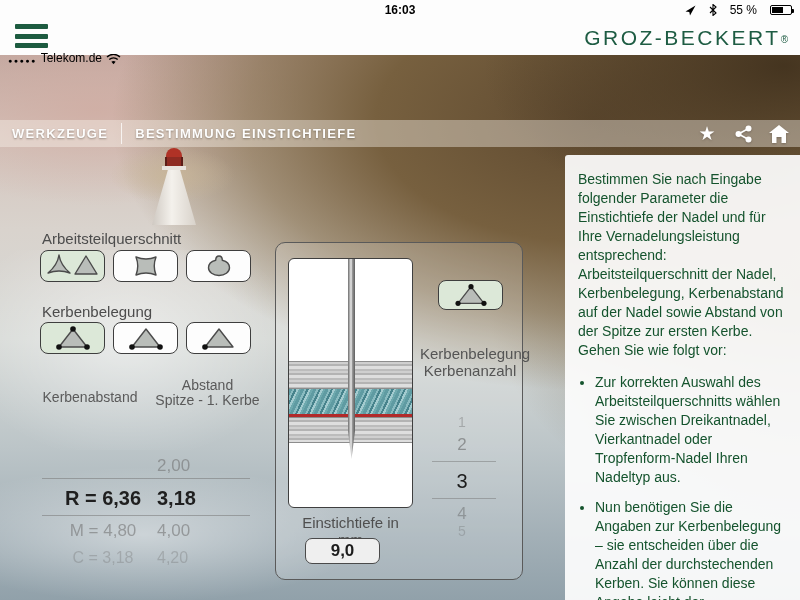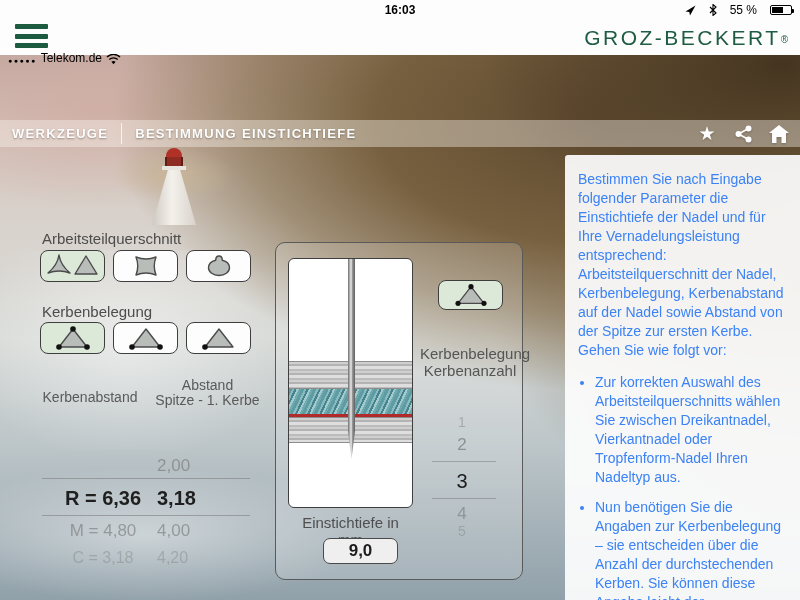--- a/index.html
+++ b/index.html
@@ -81,24 +81,24 @@
   #needle-shaft { position:absolute; left:59px; top:0; width:7px; height:172px; background:linear-gradient(90deg,#6c6c6c,#ededed 45%,#9c9c9c 60%,#5e5e5e); z-index:3; }
   #needle-tip { position:absolute; left:59px; top:172px; width:7px; height:28px; background:linear-gradient(90deg,#6c6c6c,#ededed 45%,#9c9c9c 60%,#5e5e5e); clip-path:polygon(0 0,100% 0,50% 100%); z-index:3; }
 
   #sel-notch-btn { left:438px; top:280px; width:65px; height:30px; z-index:12; }
   #count-label { left:420px; top:345px; width:100px; text-align:center; color:#555; font-size:15px; line-height:17px; z-index:12; }
   .count-opt { position:absolute; left:432px; width:60px; text-align:center; color:#555; z-index:12; cursor:pointer; }
   .count-line { position:absolute; left:432px; width:64px; height:1px; background:rgba(120,120,120,0.5); z-index:12; }
   #count-3 { color:#1c1c1c; font-size:20px; font-weight:500; }
 
   #depth-label { left:288px; top:514px; width:125px; text-align:center; color:#4f4f4f; font-size:15px; z-index:12; }
-  #depth-input { left:323px; top:538px; width:75px; height:26px; background:#efefef; border:1.5px solid #4a4a4a; border-radius:7px; text-align:center; font-size:17px; font-weight:bold; color:#1c1c1c; line-height:23px; z-index:12; cursor:text; }
-
-  
-  #right-panel { left:565px; top:155px; width:235px; height:445px; background:rgba(253,253,253,0.93); border-radius:3px 0 0 0; z-index:12; padding:15px 14px 0 13px; color:#3b82f6; font-size:14px; line-height:19px; overflow:hidden; }
+  #depth-input { left:305px; top:538px; width:75px; height:26px; background:#efefef; border:1.5px solid #4a4a4a; border-radius:7px; text-align:center; font-size:17px; font-weight:bold; color:#1c1c1c; line-height:23px; z-index:12; cursor:text; }
+
+  
+  #right-panel { left:565px; top:155px; width:235px; height:445px; background:rgba(253,253,253,0.93); border-radius:3px 0 0 0; z-index:12; padding:15px 14px 0 13px; color:#14532d; font-size:14px; line-height:19px; overflow:hidden; }
   #right-panel ul { margin-top:13px; padding-left:17px; }
   #right-panel li { margin-bottom:11px; }
 
   svg .wht { fill:#fff; }
   svg .blk-stroke { stroke:#000; fill:none; }
 </style>
 </head>
 <body>
 
 <div id="bg" class="abs">

